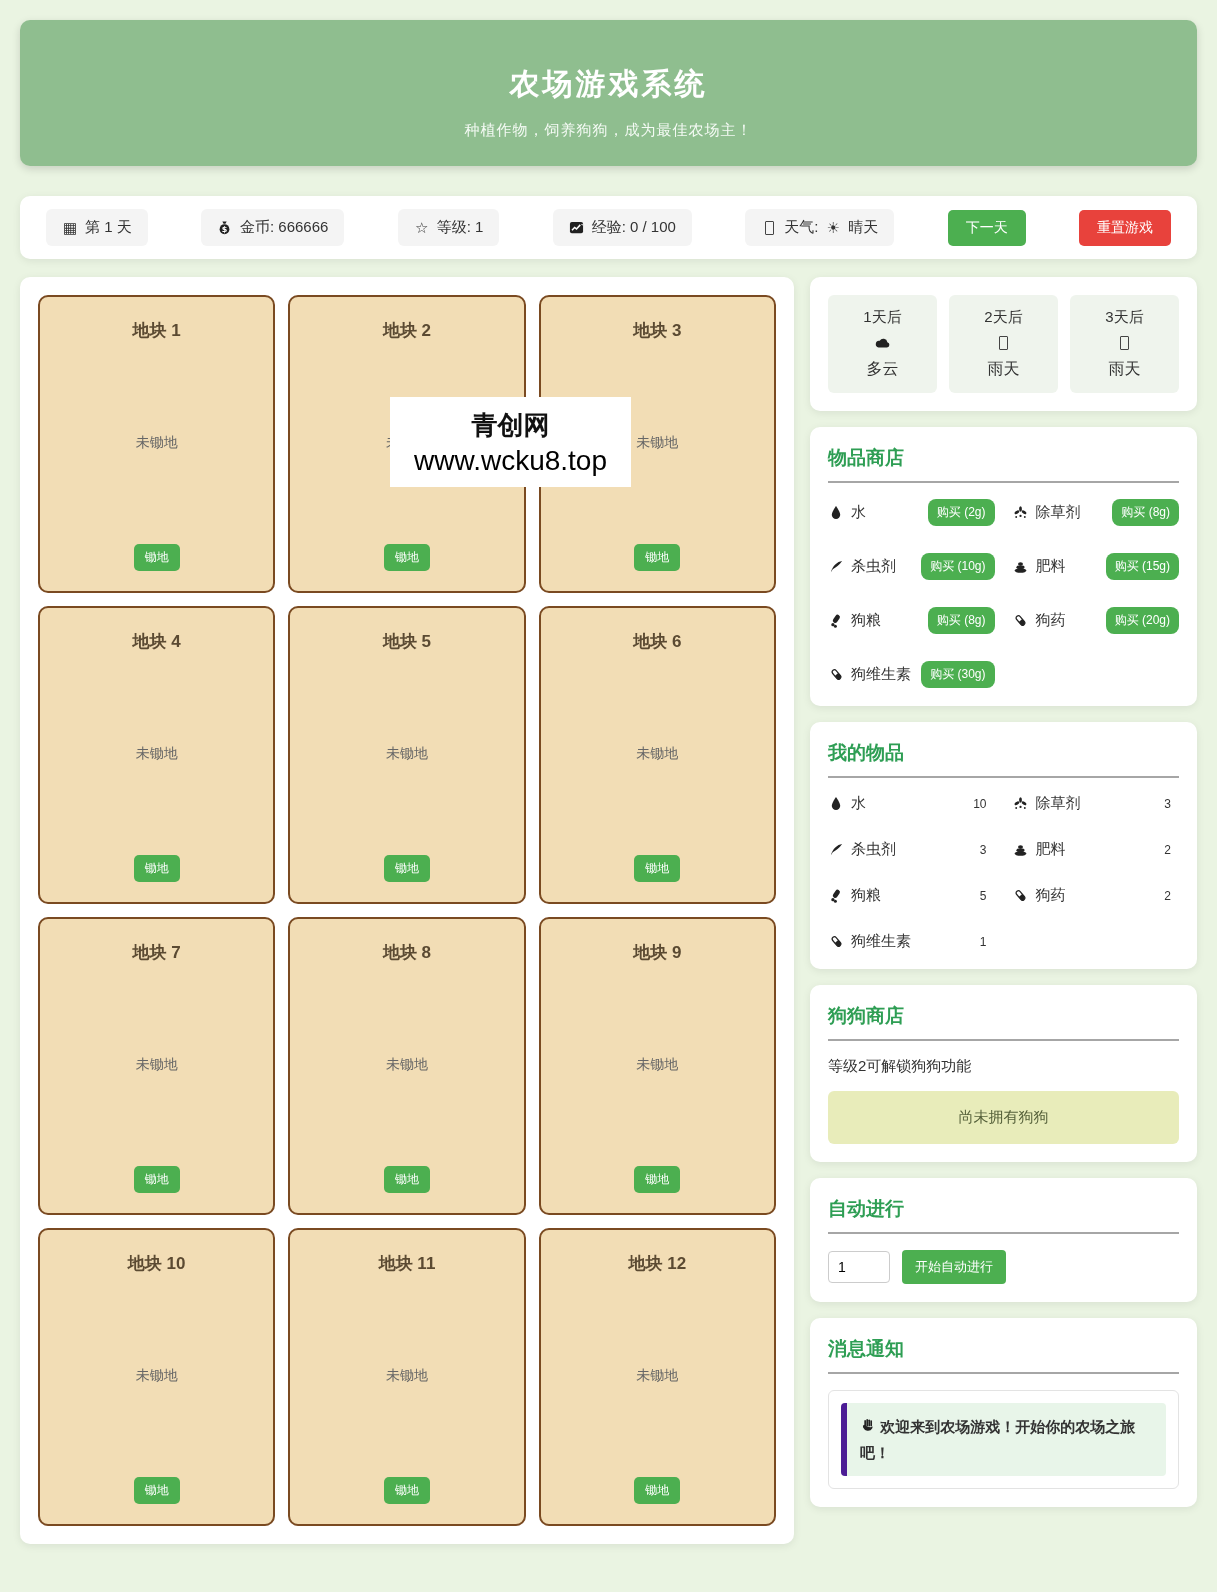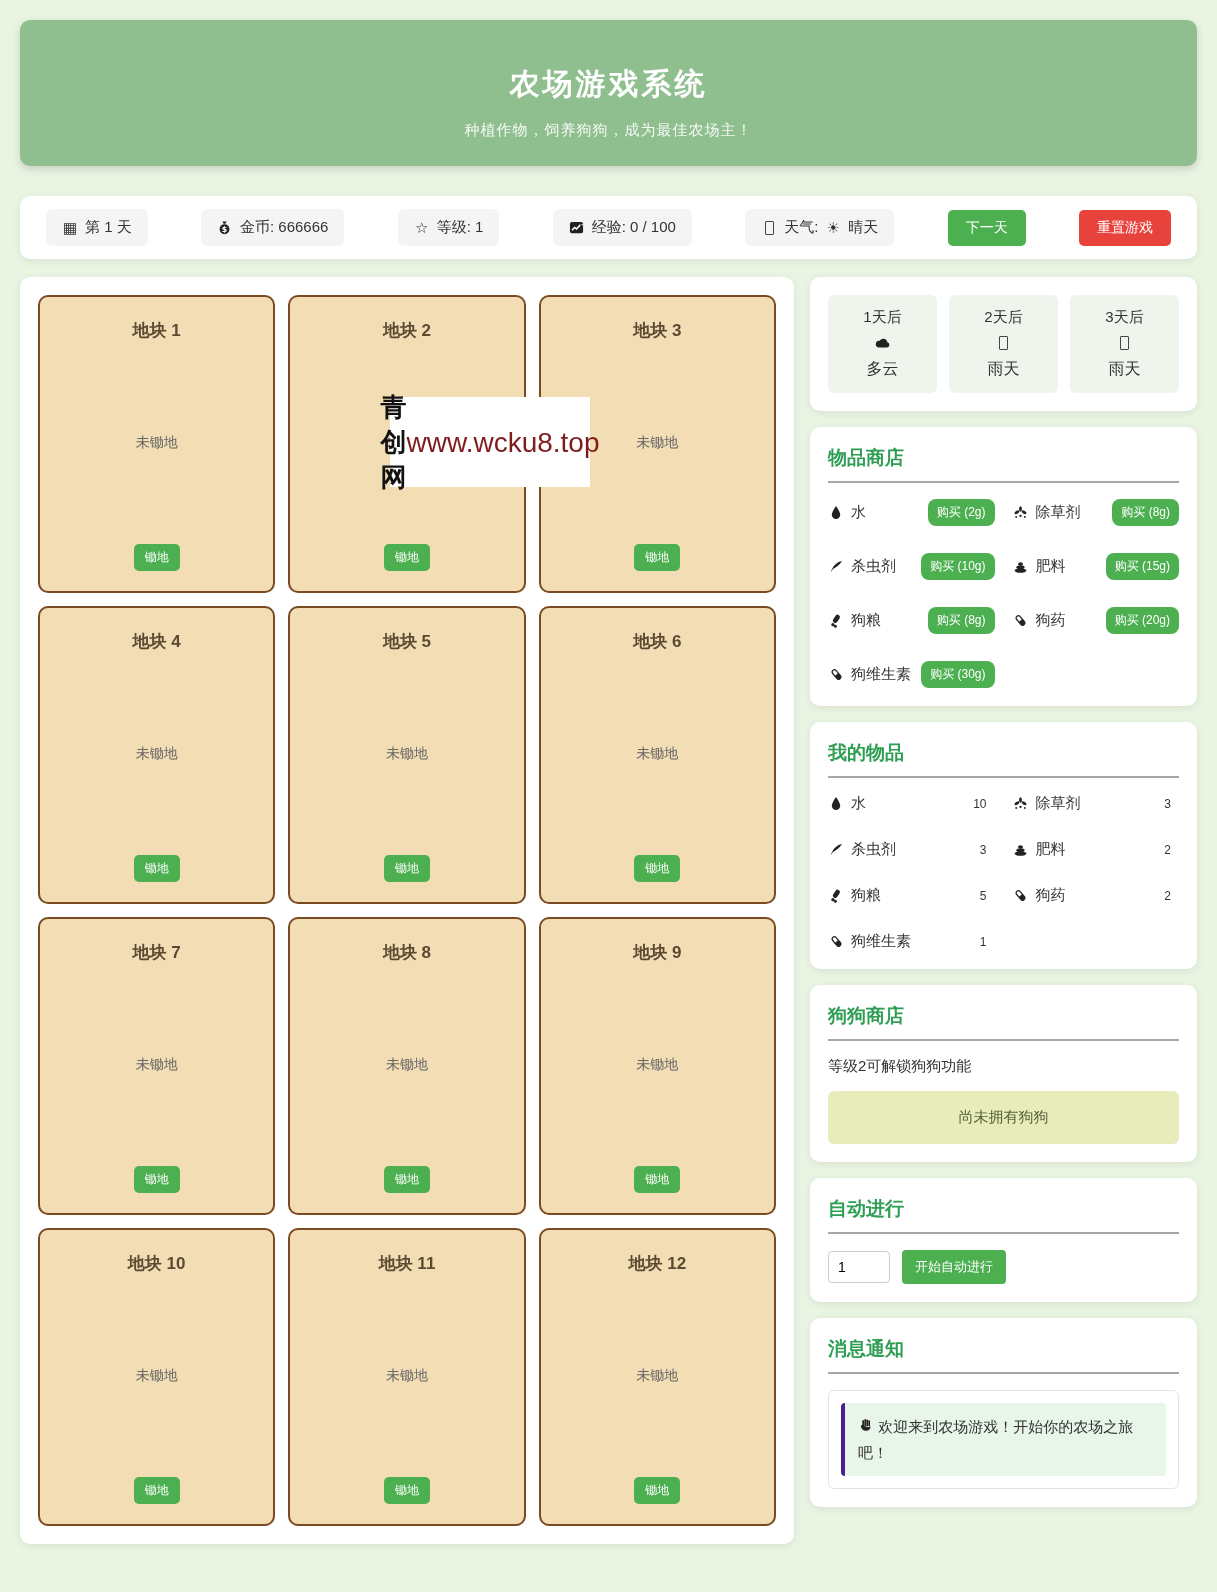--- a/index.html
+++ b/index.html
@@ -51,34 +51,34 @@
   .item-count { font-size: 12px; color: #333; padding-right: 8px; }
 
   .dog-note { font-size: 15px; color: #333; margin-bottom: 15px; }
   .dog-empty { background: #e8ecba; border-radius: 6px; padding: 17px; text-align: center; font-size: 15px; color: #55603a; }
 
   .auto-row { display: flex; align-items: center; gap: 12px; }
   .auto-input { width: 62px; padding: 7px 9px; border: 1px solid #ccc; border-radius: 4px; font-size: 14px; font-family: inherit; }
   .auto-btn { padding: 8px 13px; font-size: 13px; border-radius: 4px; }
 
   .msg-wrap { border: 1px solid #e3e3e3; border-radius: 6px; padding: 12px; }
-  .msg-item { background: #e8f5e9; border-left: 4px solid #4c1d95; border-radius: 4px; padding: 11px 13px;
-    font-size: 15px; color: #333; line-height: 1.7; }
+  .msg-item { background: #e8f5e9; border-left: 6px solid #4c1d95; border-radius: 4px; padding: 11px 13px;
+    font-size: 15px; color: #333; line-height: 1.7; font-weight: bold; }
 
   
   .ico { display: inline-flex; align-items: center; justify-content: center; width: 16px; height: 16px; }
   .ico svg { display: block; }
   .glyph { font-size: 15px; line-height: 1; }
   .tofu { display: inline-block; width: 9px; height: 14px; border: 1.5px solid #444; border-radius: 1px; }
 
   
-  .watermark { position: absolute; left: 390px; top: 397px; width: 200px; height: 90px; background: #fff;
-    display: flex; flex-direction: row; align-items: center; justify-content: center; z-index: 50; }
+  .watermark { position: absolute; left: 390px; top: 397px; width: 241px; height: 90px; background: #fff;
+    display: flex; flex-direction: column; align-items: center; justify-content: center; z-index: 50; }
   .wm1 { font-size: 26px; color: #111; font-weight: bold; }
-  .wm2 { font-size: 28px; color: #7f1d1d; margin-top: 2px; }
+  .wm2 { font-size: 28px; color: #000000; margin-top: 2px; }
 </style>
 </head>
 <body>
 
 <div class="header">
   <h1>农场游戏系统</h1>
   <p>种植作物，饲养狗狗，成为最佳农场主！</p>
 </div>
 
 <div class="status-bar">

